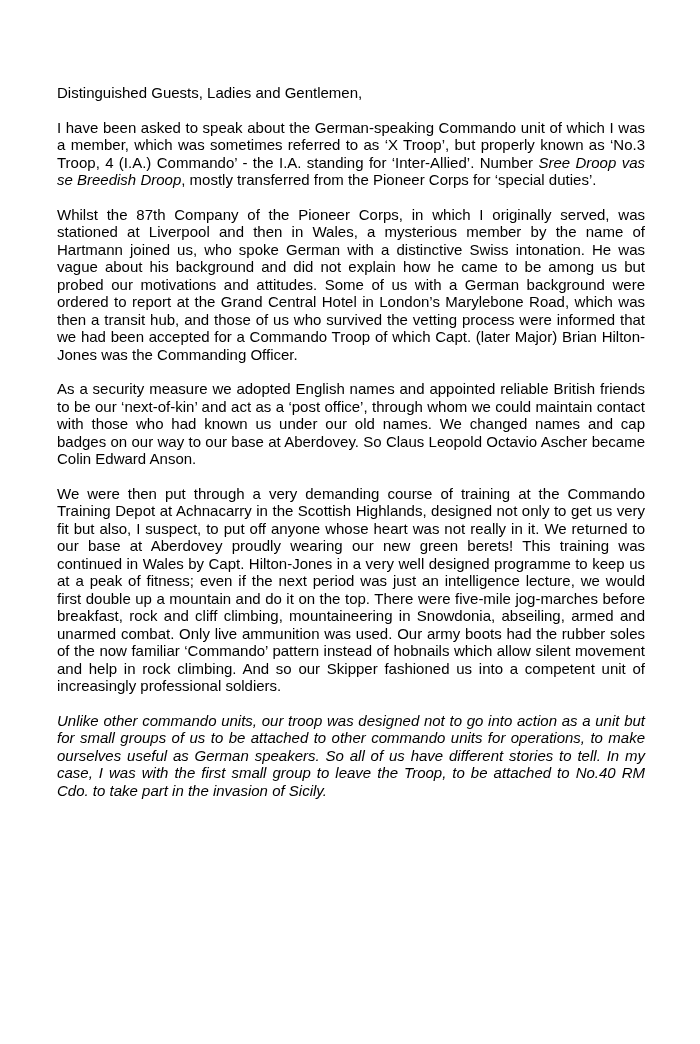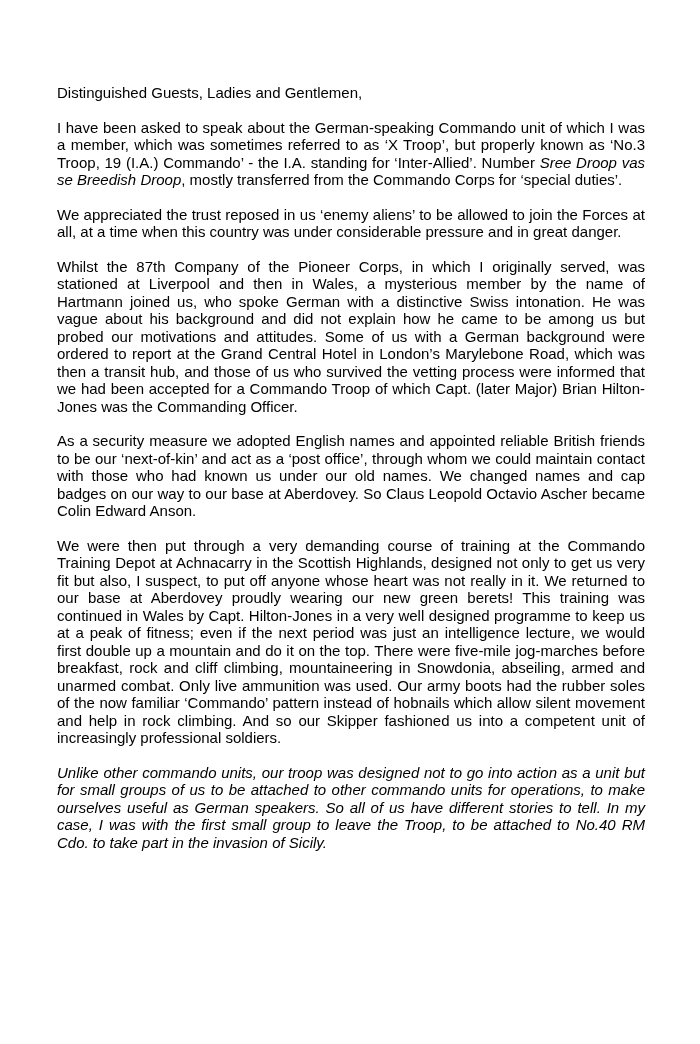--- a/index.html
+++ b/index.html
@@ -40,23 +40,22 @@
     font-style: italic;
   }
 </style>
 </head>
 <body>
 
 <div class="page">
 
   <p class="para salutation">Distinguished Guests, Ladies and Gentlemen,</p>
 
-  <p class="para"><span>I have been asked to speak about the German-speaking Commando unit of which I was a member, which was sometimes referred to as ‘X Troop’, but properly known as ‘No.3 Troop, 19 (I.A.) Commando’ - the I.A. standing for ‘Inter-Allied’. Number </span><em>Sree Droop vas se Breedish Droop</em><span>, mostly transferred from the Commando Corps for ‘special duties’.</span></p>
+  <p class="para"><span>I have been asked to speak about the German-speaking Commando unit of which I was a member, which was sometimes referred to as ‘X Troop’, but properly known as ‘No.3 Troop, 4 (I.A.) Commando’ - the I.A. standing for ‘Inter-Allied’. Number </span><em>Sree Droop vas se Breedish Droop</em><span>, mostly transferred from the Pioneer Corps for ‘special duties’.</span></p>
 
-  <p class="para">We appreciated the trust reposed in us ‘enemy aliens’ to be allowed to join the Forces at all, at a time when this country was under considerable pressure and in great danger.</p>
 
   <p class="para">Whilst the 87th Company of the Pioneer Corps, in which I originally served, was stationed at Liverpool and then in Wales, a mysterious member by the name of Hartmann joined us, who spoke German with a distinctive Swiss intonation. He was vague about his background and did not explain how he came to be among us but probed our motivations and attitudes. Some of us with a German background were ordered to report at the Grand Central Hotel in London’s Marylebone Road, which was then a transit hub, and those of us who survived the vetting process were informed that we had been accepted for a Commando Troop of which Capt. (later Major) Brian Hilton-Jones was the Commanding Officer.</p>
 
   <p class="para">As a security measure we adopted English names and appointed reliable British friends to be our ‘next-of-kin’ and act as a ‘post office’, through whom we could maintain contact with those who had known us under our old names. We changed names and cap badges on our way to our base at Aberdovey. So Claus Leopold Octavio Ascher became Colin Edward Anson.</p>
 
   <p class="para">We were then put through a very demanding course of training at the Commando Training Depot at Achnacarry in the Scottish Highlands, designed not only to get us very fit but also, I suspect, to put off anyone whose heart was not really in it. We returned to our base at Aberdovey proudly wearing our new green berets! This training was continued in Wales by Capt. Hilton-Jones in a very well designed programme to keep us at a peak of fitness; even if the next period was just an intelligence lecture, we would first double up a mountain and do it on the top. There were five-mile jog-marches before breakfast, rock and cliff climbing, mountaineering in Snowdonia, abseiling, armed and unarmed combat. Only live ammunition was used. Our army boots had the rubber soles of the now familiar ‘Commando’ pattern instead of hobnails which allow silent movement and help in rock climbing. And so our Skipper fashioned us into a competent unit of increasingly professional soldiers.</p>
 
   <p class="para">Unlike other commando units, our troop was designed not to go into action as a unit but for small groups of us to be attached to other commando units for operations, to make ourselves useful as German speakers. So all of us have different stories to tell. In my case, I was with the first small group to leave the Troop, to be attached to No.40 RM Cdo. to take part in the invasion of Sicily.</p>
 
 </div>

